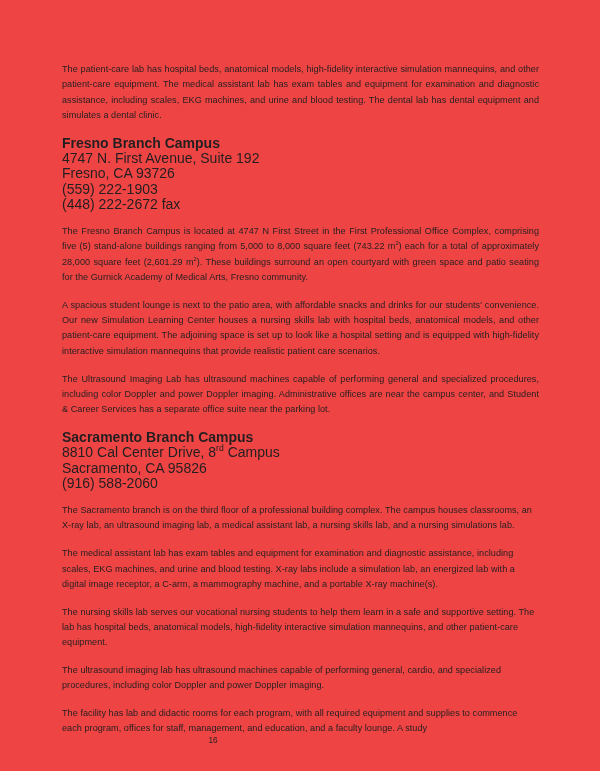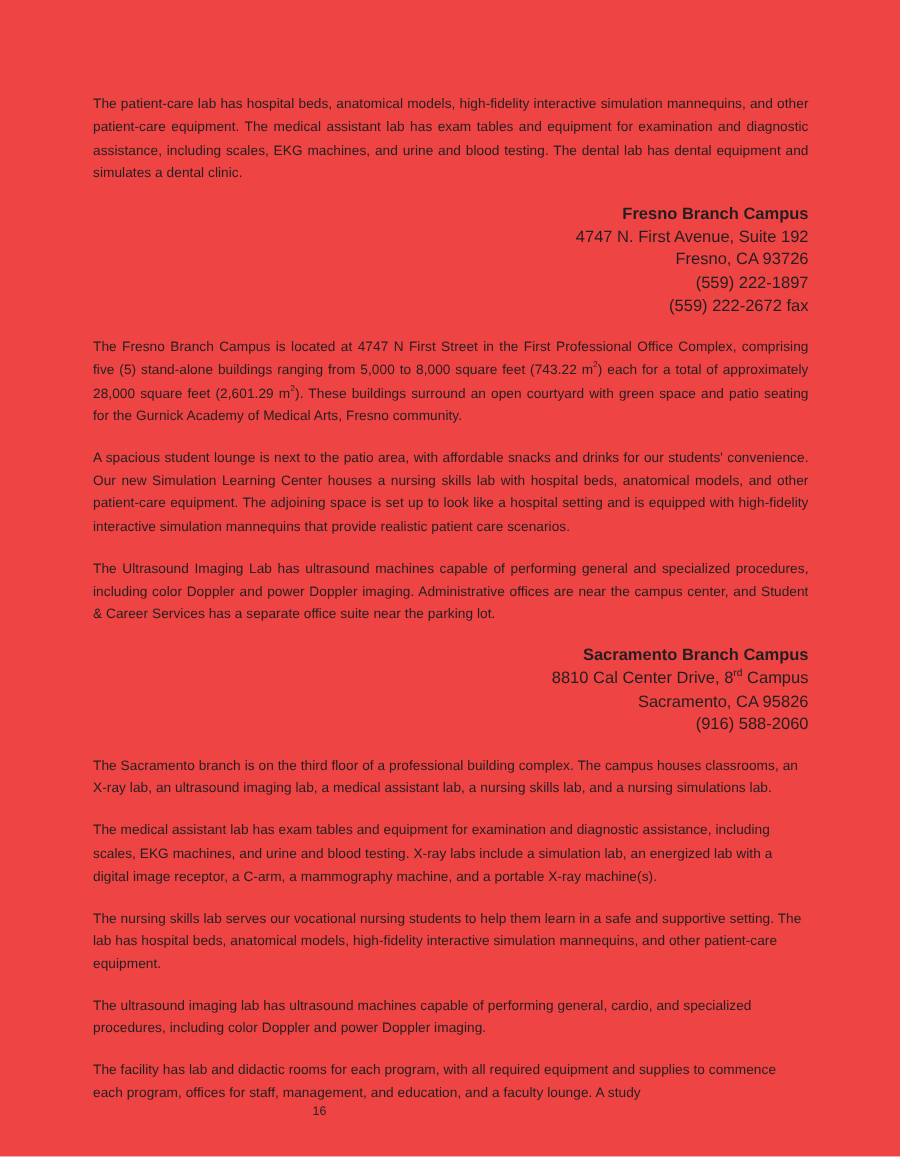--- a/index.html
+++ b/index.html
@@ -34,22 +34,22 @@
     text-align: justify;
     text-justify: inter-word;
     hyphens: none;
     letter-spacing: 0.005em;
   }
   p.body-text.flush {
     text-align: left;
   }
   .addr-block {
     margin: 0 0 12px 0;
-    text-align: right;
-    font-size: 11px;
+    text-align: left;
+    font-size: 14px;
     line-height: 15.3px;
   }
   .addr-block .addr-title {
     font-weight: bold;
     display: block;
   }
   .addr-block .addr-line {
     display: block;
   }
   sup {
@@ -72,22 +72,22 @@
 
 <div class="page">
   <div class="content">
 
     <p class="body-text">The patient-care lab has hospital beds, anatomical models, high-fidelity interactive simulation mannequins, and other patient-care equipment. The medical assistant lab has exam tables and equipment for examination and diagnostic assistance, including scales, EKG machines, and urine and blood testing. The dental lab has dental equipment and simulates a dental clinic.</p>
 
     <div class="addr-block">
       <span class="addr-title">Fresno Branch Campus</span>
       <span class="addr-line">4747 N. First Avenue, Suite 192</span>
       <span class="addr-line">Fresno, CA 93726</span>
-      <span class="addr-line">(559) 222-1897</span>
-      <span class="addr-line">(559) 222-2672 fax</span>
+      <span class="addr-line">(559) 222-1903</span>
+      <span class="addr-line">(448) 222-2672 fax</span>
     </div>
 
     <p class="body-text">
       <span>The Fresno Branch Campus is located at 4747 N First Street in the First Professional Office Complex, comprising five (5) stand-alone buildings ranging from 5,000 to 8,000 square feet (743.22 m</span><sup>2</sup><span>) each for a total of approximately 28,000 square feet (2,601.29 m</span><sup>2</sup><span>). These buildings surround an open courtyard with green space and patio seating for the Gurnick Academy of Medical Arts, Fresno community.</span>
     </p>
 
     <p class="body-text">A spacious student lounge is next to the patio area, with affordable snacks and drinks for our students' convenience. Our new Simulation Learning Center houses a nursing skills lab with hospital beds, anatomical models, and other patient-care equipment. The adjoining space is set up to look like a hospital setting and is equipped with high-fidelity interactive simulation mannequins that provide realistic patient care scenarios.</p>
 
     <p class="body-text">The Ultrasound Imaging Lab has ultrasound machines capable of performing general and specialized procedures, including color Doppler and power Doppler imaging. Administrative offices are near the campus center, and Student &amp; Career Services has a separate office suite near the parking lot.</p>
 

